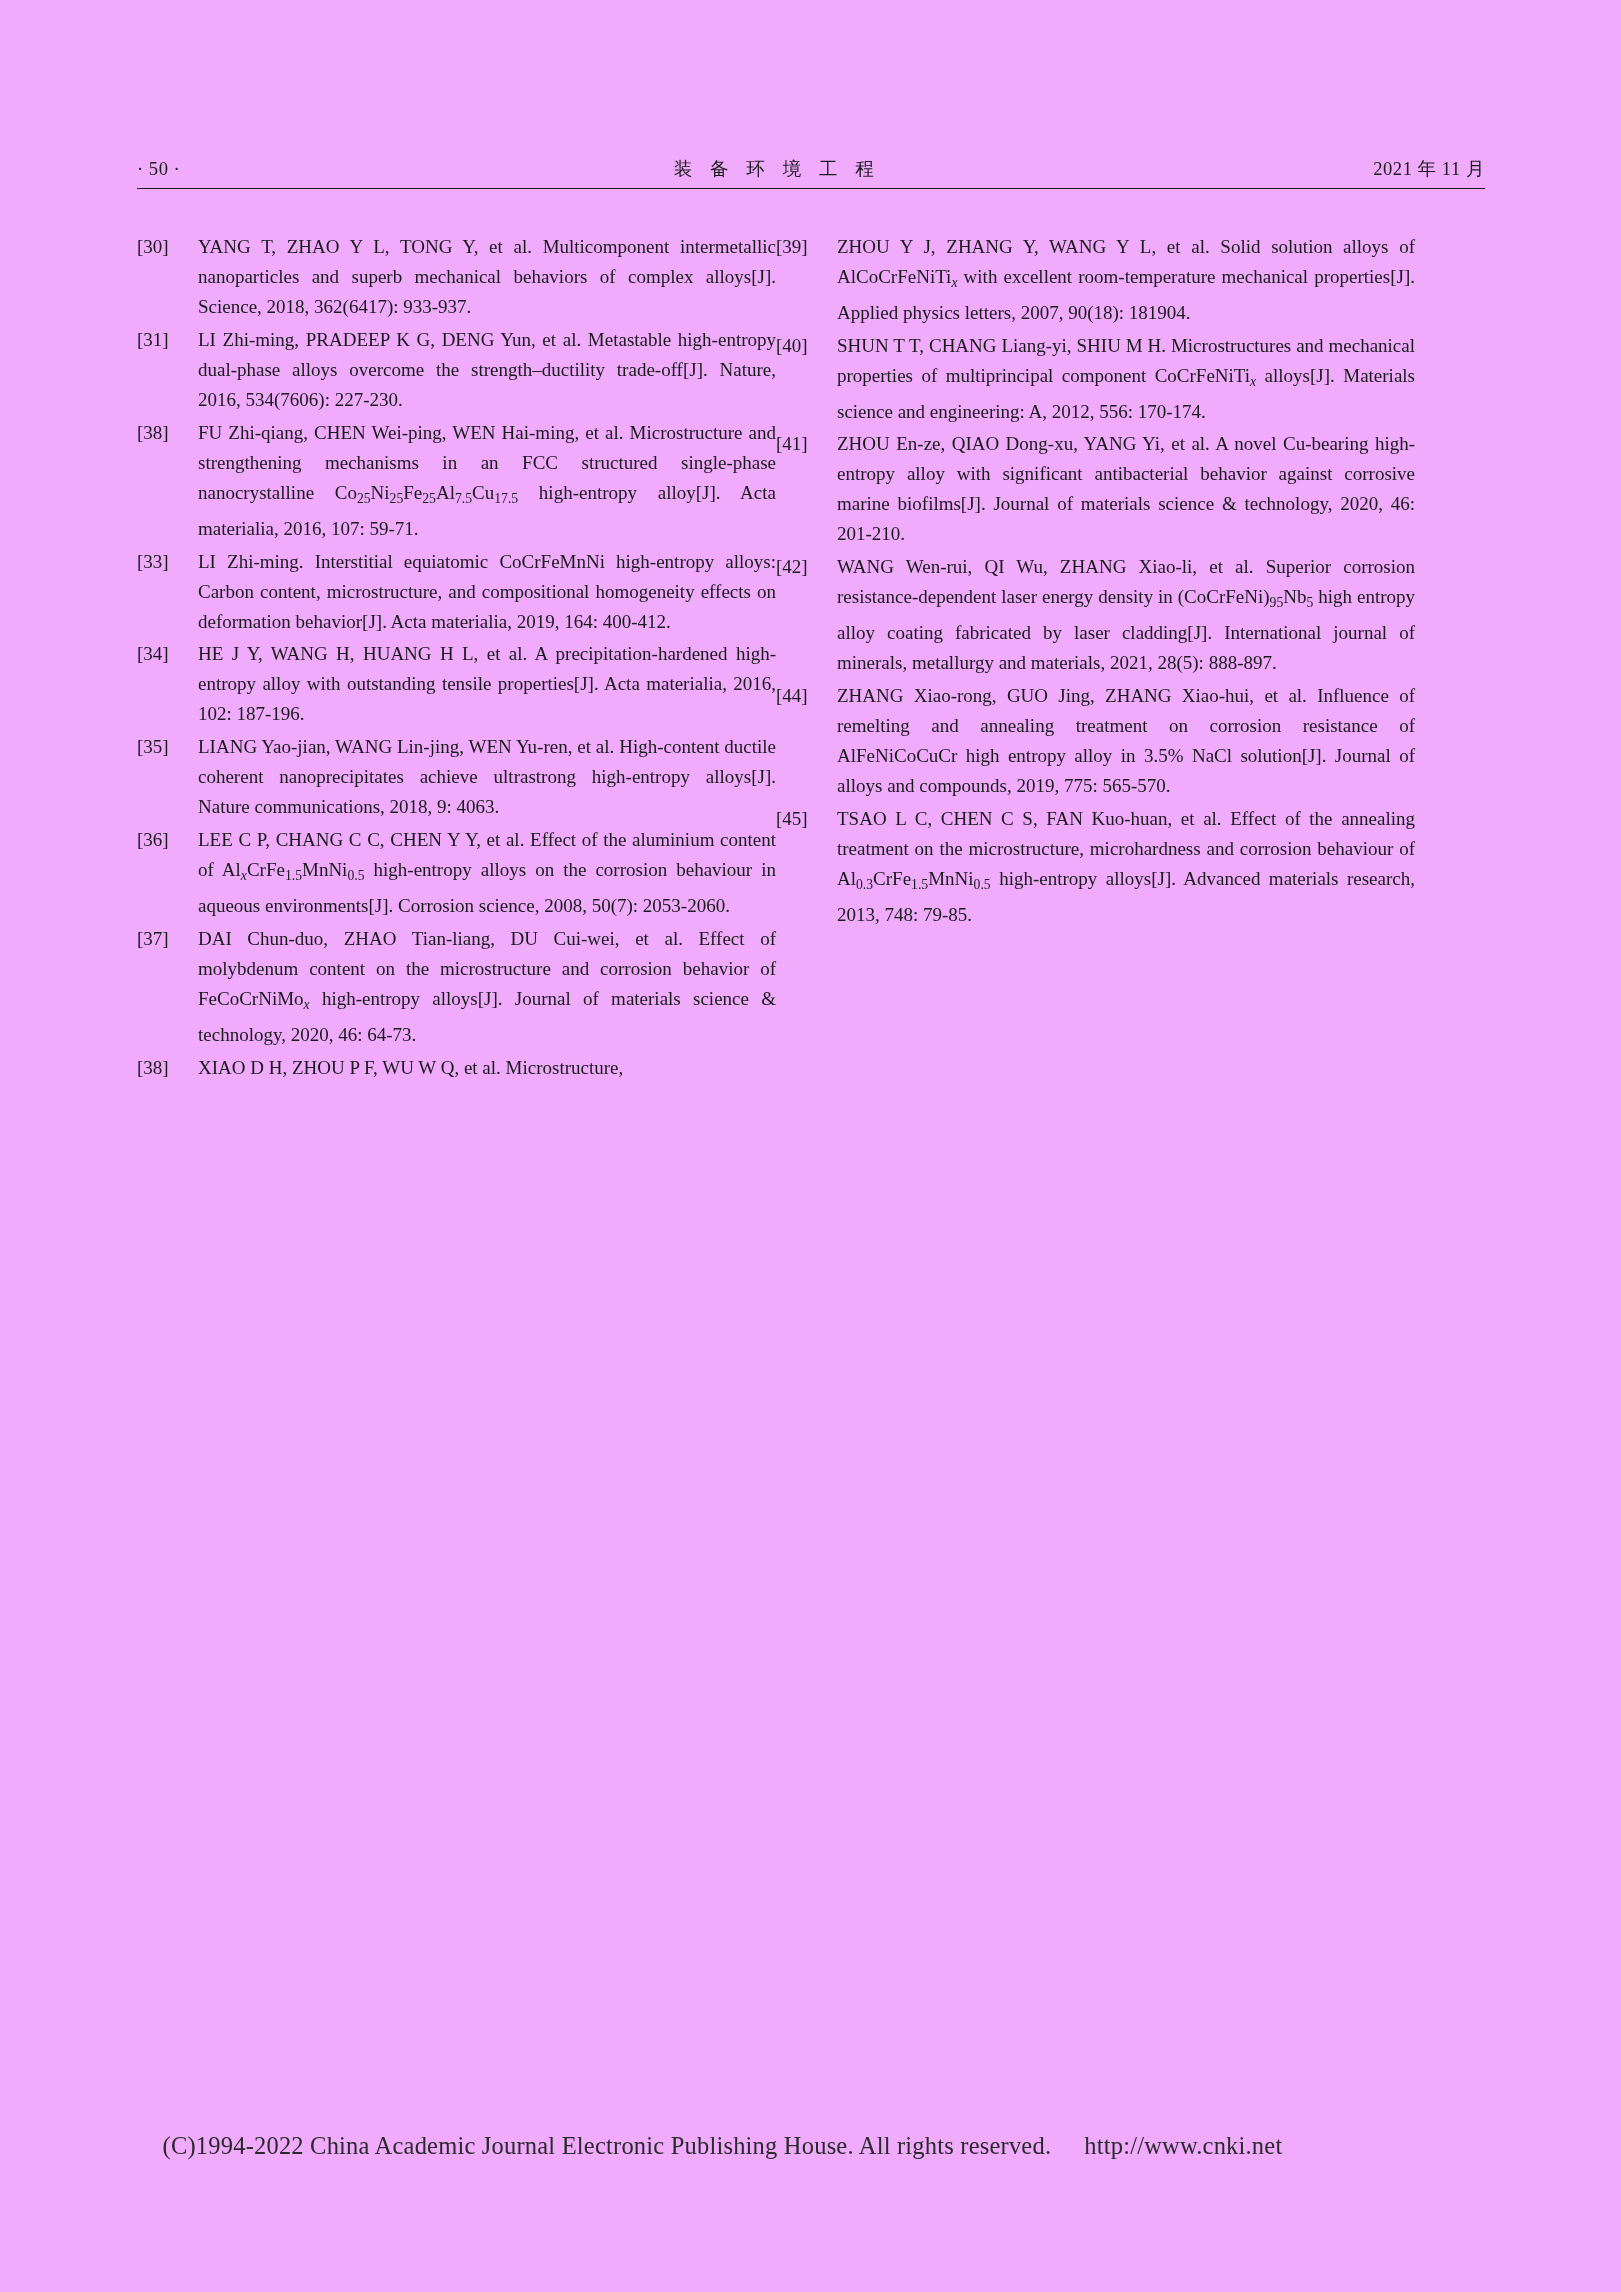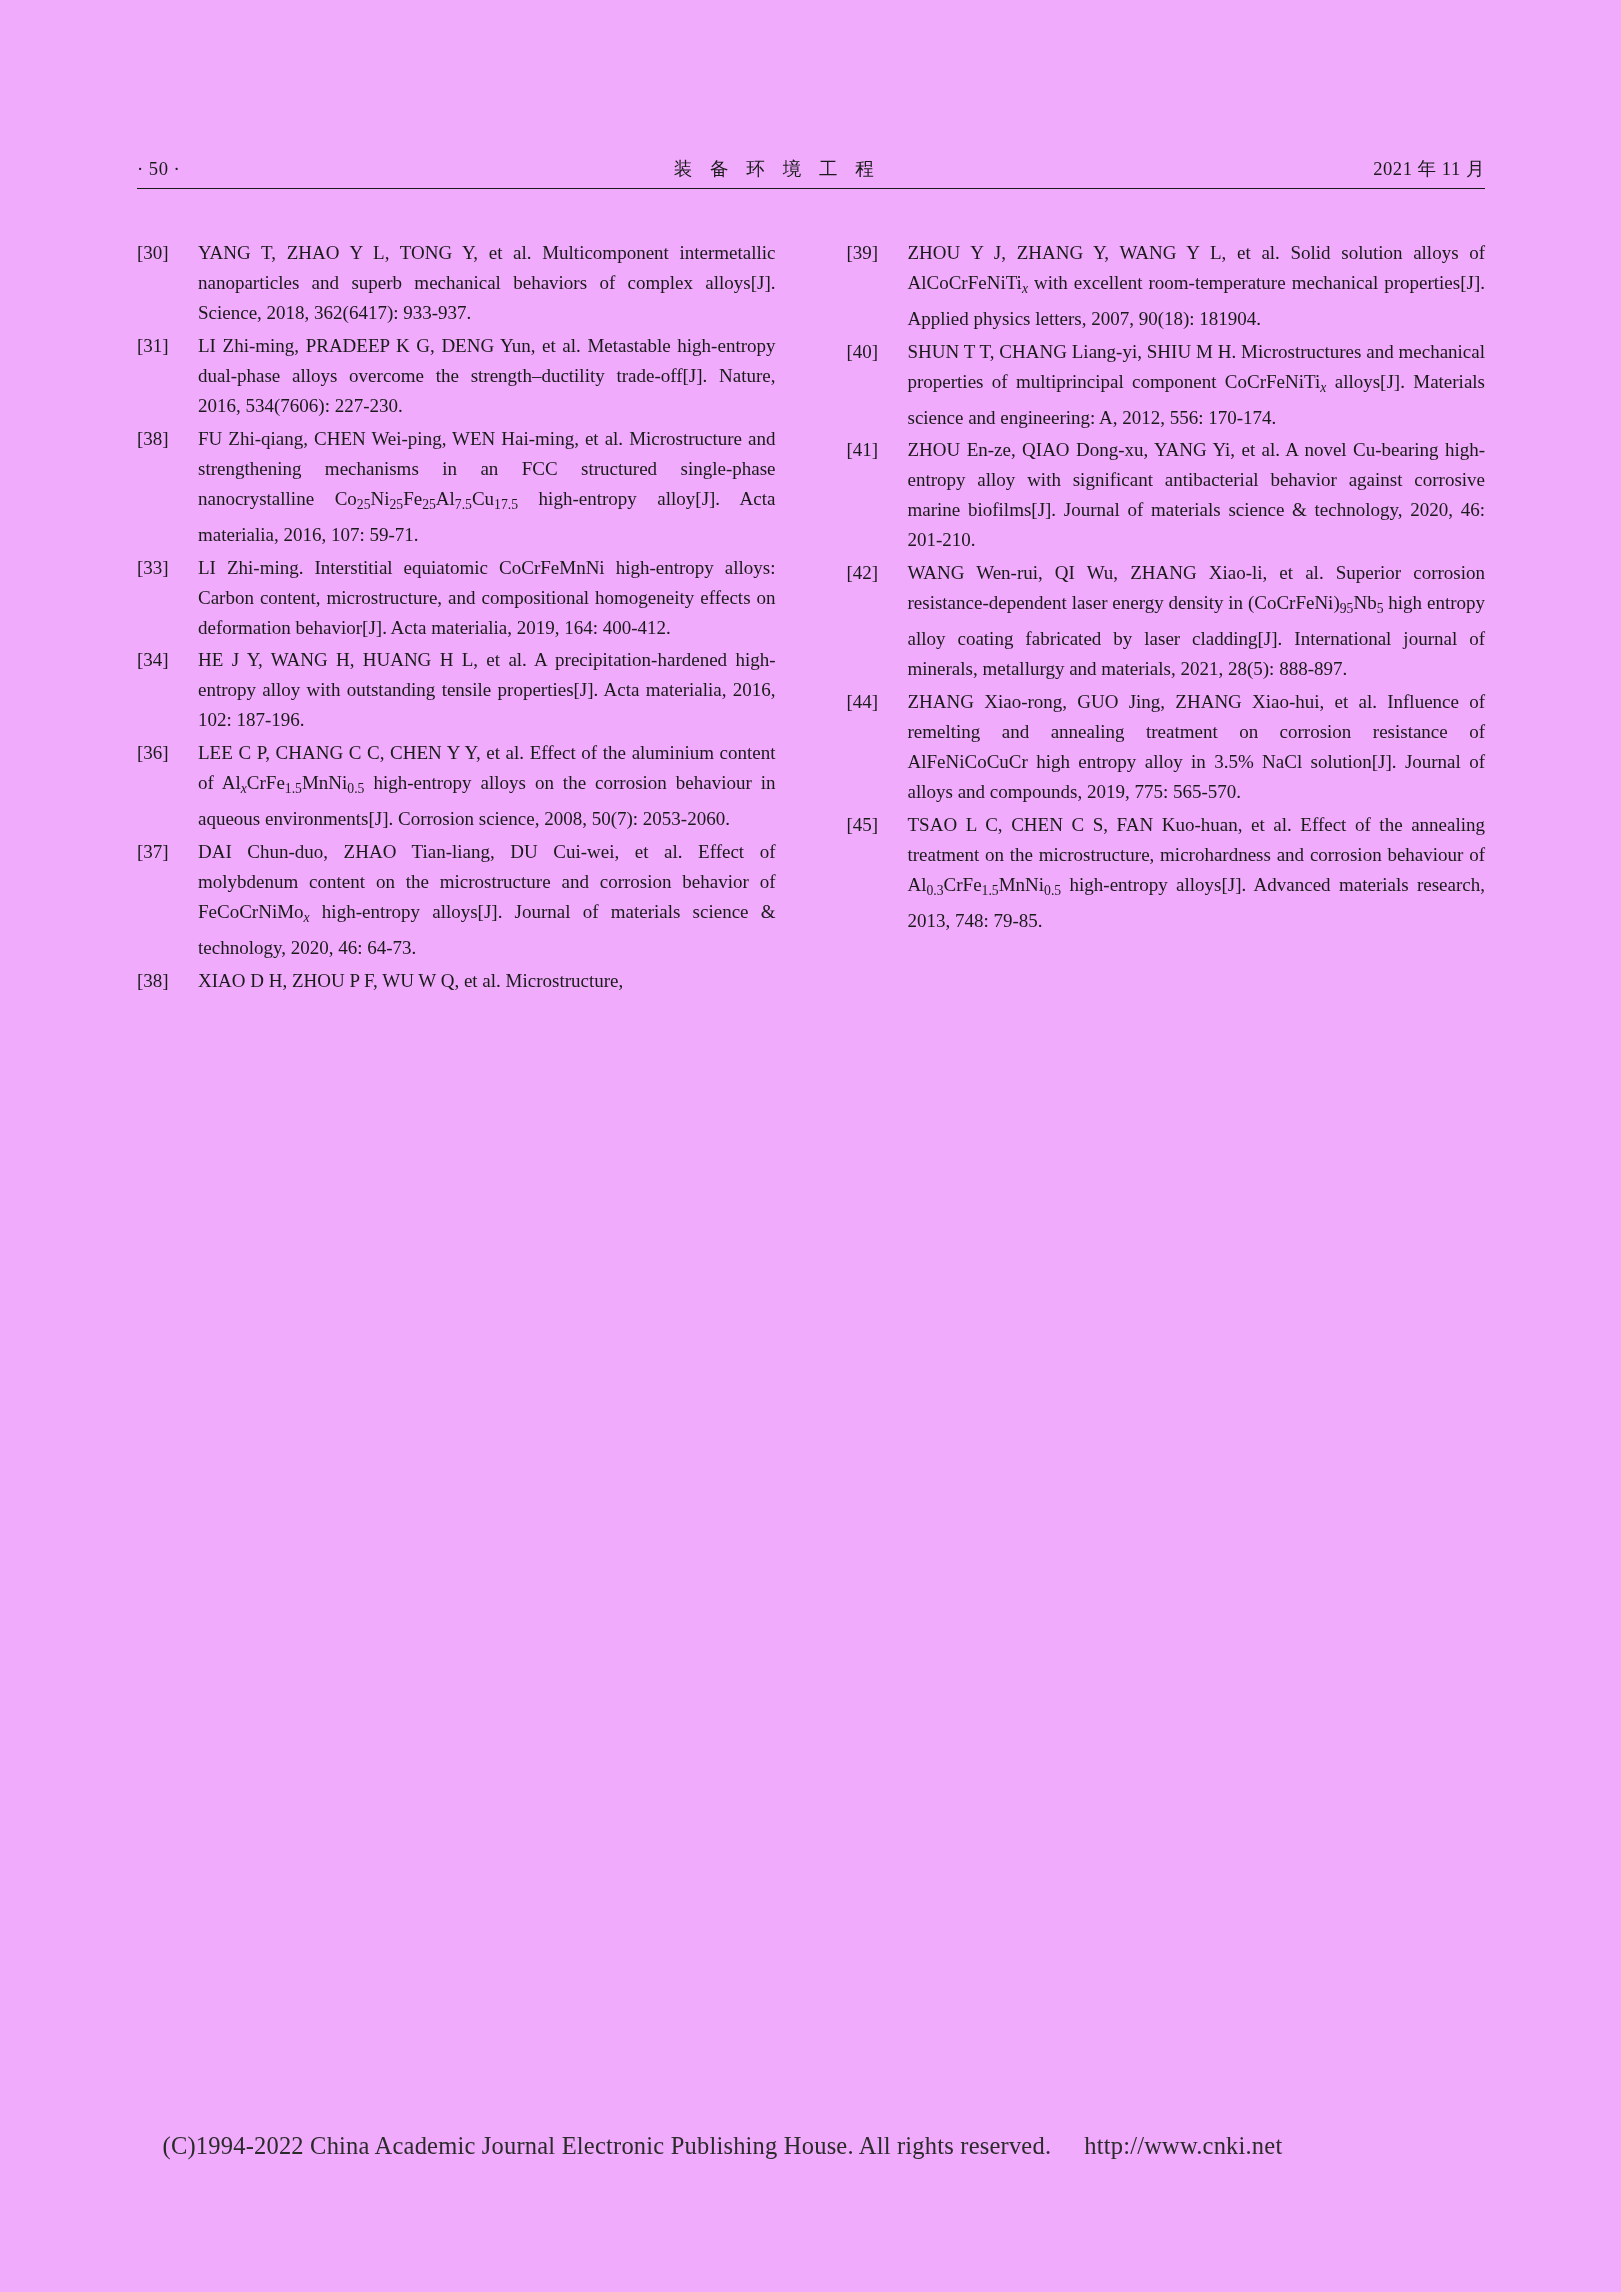--- a/index.html
+++ b/index.html
@@ -50,24 +50,23 @@
     left: 137px;
     top: 188px;
     width: 1348px;
     height: 1px;
     background: #1a1a1a;
   }
   
   .columns {
     position: absolute;
     left: 137px;
-    top: 238px;
+    top: 232px;
     width: 1348px;
     display: flex;
-    gap: 71px;
   }
   .col {
     width: 639px;
   }
   .ref {
     display: flex;
     margin-bottom: 2.9px;
     font-size: 19px;
     line-height: 30px;
   }
@@ -138,20 +137,24 @@
       <div class="ref">
         <div class="ref-num">[33]</div>
         <div class="ref-body">LI Zhi-ming. Interstitial equiatomic CoCrFeMnNi high-entropy alloys: Carbon content, microstructure, and compositional homogeneity effects on deformation be­havior[J]. Acta materialia, 2019, 164: 400-412.</div>
       </div>
 
       <div class="ref">
         <div class="ref-num">[34]</div>
         <div class="ref-body">HE J Y, WANG H, HUANG H L, et al. A precipita­tion-hardened high-entropy alloy with outstanding tensile properties[J]. Acta materialia, 2016, 102: 187-196.</div>
       </div>
 
+      <div class="ref">
+        <div class="ref-num">[35]</div>
+        <div class="ref-body">LIANG Yao-jian, WANG Lin-jing, WEN Yu-ren, et al. High-content ductile coherent nanoprecipitates achieve ultrastrong high-entropy alloys[J]. Nature communica­tions, 2018, 9: 4063.</div>
+      </div>
 
       <div class="ref">
         <div class="ref-num">[36]</div>
         <div class="ref-body">LEE C P, CHANG C C, CHEN Y Y, et al. Effect of the aluminium content of Al<sub><i>x</i></sub>CrFe<sub>1.5</sub>MnNi<sub>0.5</sub> high-entropy al­loys on the corrosion behaviour in aqueous environ­ments[J]. Corrosion science, 2008, 50(7): 2053-2060.</div>
       </div>
 
       <div class="ref">
         <div class="ref-num">[37]</div>
         <div class="ref-body">DAI Chun-duo, ZHAO Tian-liang, DU Cui-wei, et al. Effect of molybdenum content on the microstructure and corrosion behavior of FeCoCrNiMo<sub><i>x</i></sub> high-entropy al­loys[J]. Journal of materials science &amp; technology, 2020, 46: 64-73.</div>
       </div>

